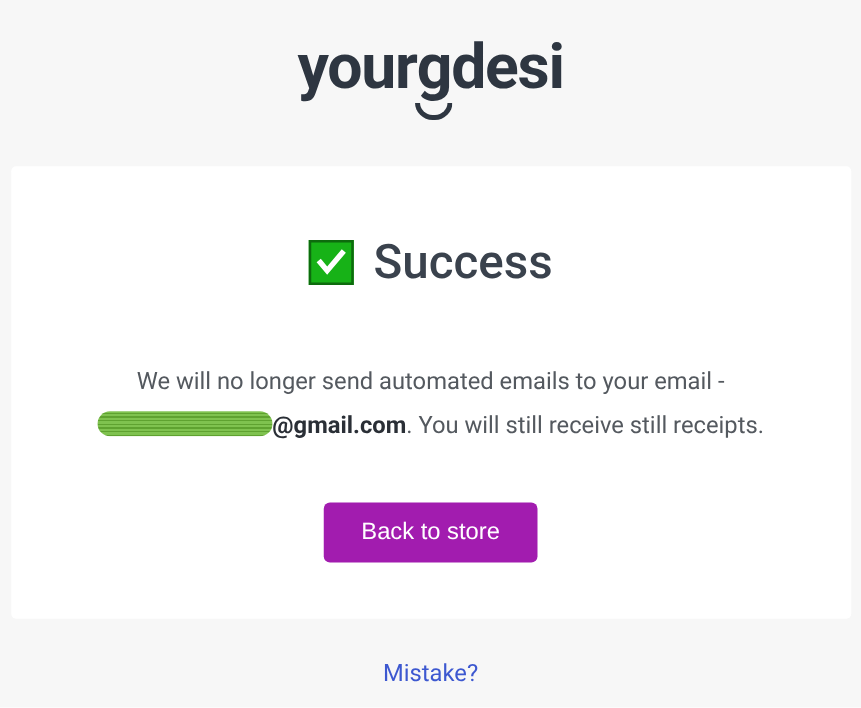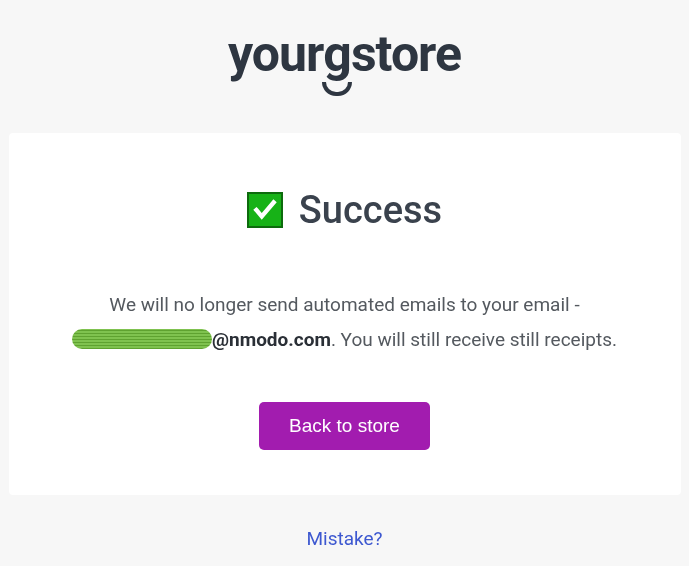--- a/index.html
+++ b/index.html
@@ -126,34 +126,34 @@
       cursor: pointer;
     }
   </style>
 </head>
 <body>
 
 <div class="page">
   <div class="logo">
     <span>your</span>
       <span class="g-char">g</span>
-      <span>store</span>
+      <span>desi</span>
   </div>
 
   <div class="card">
     <div class="heading">
       <span class="check-icon">
         <svg viewBox="0 0 24 24" fill="none" stroke="#ffffff" stroke-width="4" stroke-linecap="square" stroke-linejoin="miter">
           <polyline points="4 12 9 18 20 5"></polyline>
         </svg>
       </span>
       <span class="heading-text">Success</span>
     </div>
 
     <p class="message">
-      <span>We will no longer send automated emails to your email - </span><span class="redacted"></span><span class="email-domain">@nmodo.com</span><span>. You will still receive still receipts.</span>
+      <span>We will no longer send automated emails to your email - </span><span class="redacted"></span><span class="email-domain">@gmail.com</span><span>. You will still receive still receipts.</span>
     </p>
 
     <button class="btn">Back to store</button>
   </div>
 
   <a class="mistake-link">Mistake?</a>
 </div>
 
 </body></html>

